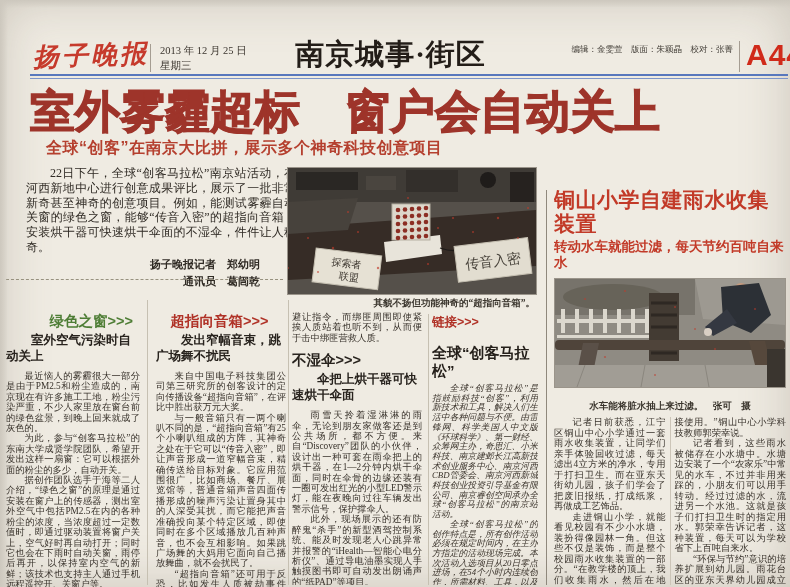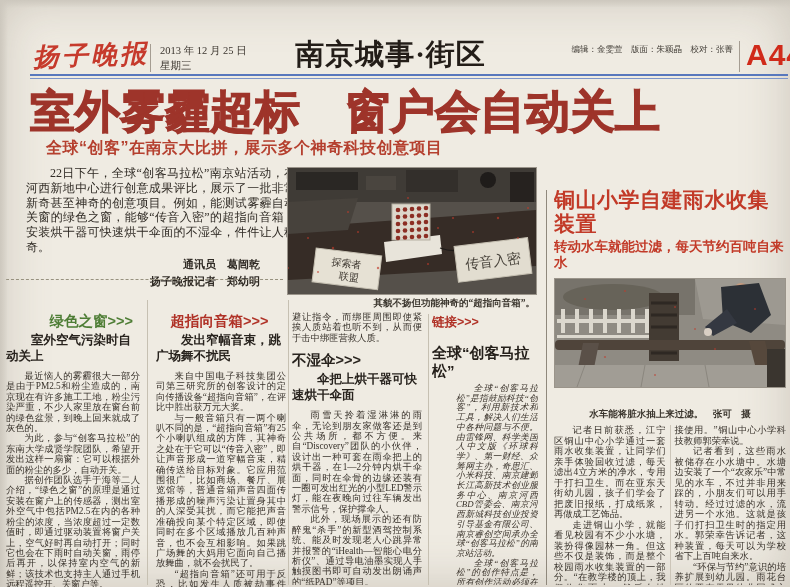--- a/index.html
+++ b/index.html
@@ -58,35 +58,35 @@
   .c1 .kicker{text-indent:3em;}
   .c2 .kicker{text-indent:1em;}
   .green{color:#4e7d35;} .red{color:#b03227;} .dark{color:#28231e;}
   .colsub{font:700 12.5px/16px "Liberation Sans",sans-serif;color:#28231e;
         text-indent:2em;margin:1px 0 7px;}
   .col p{margin:0;font-size:9.3px;line-height:10.4px;text-align:justify;text-indent:2em;color:#37312a;}
   .col p.noindent{text-indent:0;}
   .c3 .kicker{margin-top:9px;}
   .c4 .kicker{font-size:12.5px;margin-bottom:1px;}
   .c4 .linkhead{font:700 15px/18px "Liberation Sans",sans-serif;color:#241f1a;margin:13px 0 4px;}
-  .c4 p{font-size:8.8px;line-height:9.7px;font-style:italic;color:#3a332b;margin-left:24px;}
+  .c4 p{font-size:8.8px;line-height:9.7px;font-style:italic;color:#3a332b;}
 
   
   .vr{position:absolute;width:1px;background:#c6c0b2;}
   .vr1{left:147px;top:300px;height:285px;}
   .vr2{left:288px;top:300px;height:285px;}
   .vr3{left:428px;top:314px;height:271px;}
   .vr4{left:546px;top:190px;height:395px;background:#8f887c;}
 
   
   .side{position:absolute;left:554px;top:188px;width:232px;height:397px;overflow:hidden;}
   .side h2{margin:0;font:900 21px/24px "Liberation Sans",sans-serif;color:#c23a28;letter-spacing:.5px;}
   .side h3{margin:3px 0 7px;font:700 13.5px/16px "Liberation Sans",sans-serif;color:#c23a28;}
   .side svg{display:block;border:1px solid #9a948a;}
-  .side .caption{font-size:9.5px;line-height:12px;text-align:center;color:#3a352d;font-weight:700;margin-top:20px;}
+  .side .caption{font-size:9.5px;line-height:12px;text-align:center;color:#3a352d;font-weight:700;margin-top:12px;}
   .side .body{margin-top:5px;column-count:2;column-gap:9px;column-rule:1px solid #ccc5b8;height:225px;overflow:hidden;}
   .side .body p{margin:0;font-size:9.3px;line-height:10.5px;text-align:justify;text-indent:2em;color:#37312a;}
 </style>
 </head>
 <body>
 
 <div class="page">
 
   <div class="logo">扬子晚报</div>
   <div class="mh-divider d1"></div>
@@ -100,22 +100,22 @@
   </div>
   <div class="mh-divider d2"></div>
   <div class="page-number">A44</div>
   <div class="blue-rule"></div>
 
   <h1 class="headline">室外雾霾超标　窗户会自动关上</h1>
   <div class="subheadline">全球“创客”在南京大比拼，展示多个神奇科技创意项目</div>
 
   <section class="lead">
     <p>22日下午，全球“创客马拉松”南京站活动，在河西新地中心进行创意成果评比，展示了一批非常新奇甚至神奇的创意项目。例如，能测试雾霾自动关窗的绿色之窗，能够“传音入密”的超指向音箱，安装烘干器可快速烘干伞面的不湿伞，件件让人称奇。</p>
+    <div class="byline">扬子晚报记者　郑幼明</div>
     <div class="byline">通讯员　葛闿乾</div>
-    <div class="byline">扬子晚报记者　郑幼明</div>
   </section>
   <div class="dashed-rule"></div>
 
   <figure class="photo1">
     <svg width="248" height="126" viewBox="0 0 248 126">
       <rect x="0" y="0" width="248" height="126" fill="#55504a"></rect>
       <rect x="0" y="0" width="248" height="34" fill="#3f3b36"></rect>
       <rect x="8" y="4" width="62" height="18" fill="#2a2724"></rect>
       <rect x="78" y="8" width="30" height="14" fill="#4a453f"></rect>
       <rect x="118" y="2" width="52" height="22" fill="#332f2b"></rect>

